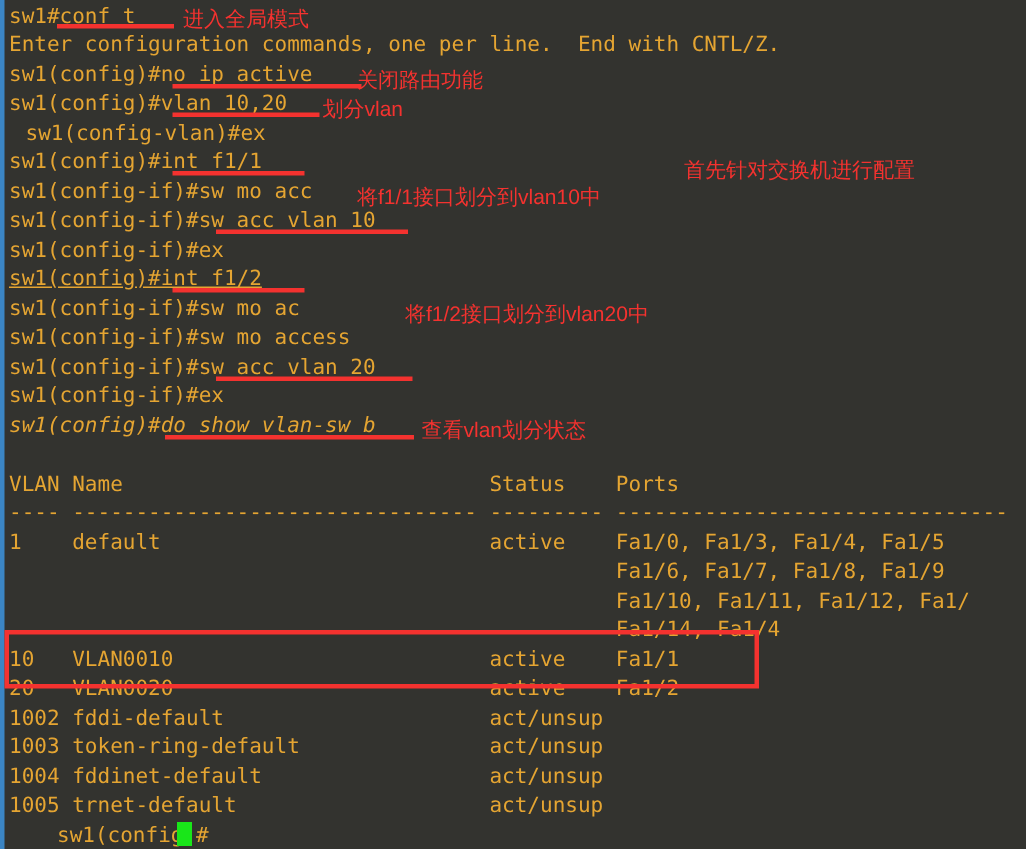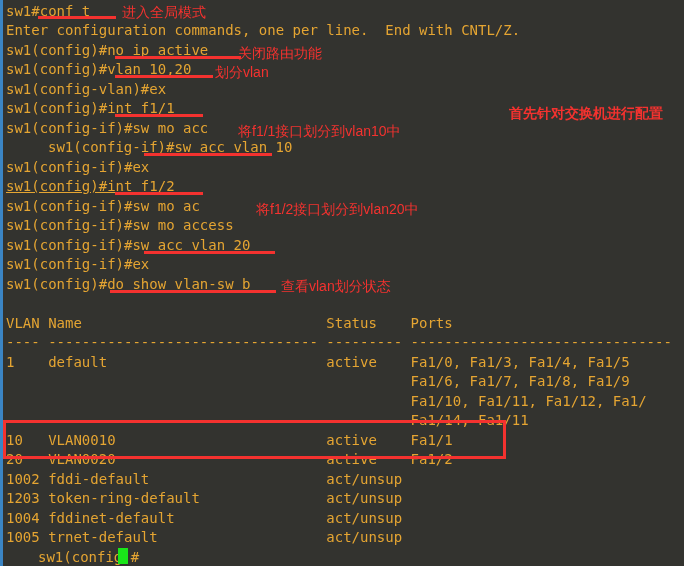--- a/index.html
+++ b/index.html
@@ -61,42 +61,42 @@
 
 <div id="terminal">
 
   <div id="left-stripe"></div>
 
   <div id="lines-layer">
       <div class="line" style="top: 2px;">sw1#conf t</div>
       <div class="line" style="top: 21px;">Enter configuration commands, one per line.  End with CNTL/Z.</div>
       <div class="line" style="top: 41px;">sw1(config)#no ip active</div>
       <div class="line" style="top: 60px;">sw1(config)#vlan 10,20</div>
-      <div class="line" style="top: 80px;">sw1(config-vlan)#ex</div>
+      <div class="line" style="top: 80px; margin-left: 11px;">sw1(config-vlan)#ex</div>
       <div class="line" style="top: 99px; text-align: center;">sw1(config)#int f1/1</div>
       <div class="line" style="top: 119px;">sw1(config-if)#sw mo acc</div>
-      <div class="line" style="top: 138px; margin-left: 42px;">sw1(config-if)#sw acc vlan 10</div>
+      <div class="line" style="top: 138px;">sw1(config-if)#sw acc vlan 10</div>
       <div class="line" style="top: 158px;">sw1(config-if)#ex</div>
       <div class="line" style="top: 177px; text-decoration: underline;">sw1(config)#int f1/2</div>
       <div class="line" style="top: 197px;">sw1(config-if)#sw mo ac</div>
       <div class="line" style="top: 216px;">sw1(config-if)#sw mo access</div>
       <div class="line" style="top: 236px;">sw1(config-if)#sw acc vlan 20</div>
       <div class="line" style="top: 255px;">sw1(config-if)#ex</div>
-      <div class="line" style="top: 275px;">sw1(config)#do show vlan-sw b</div>
+      <div class="line" style="top: 275px; font-style: italic;">sw1(config)#do show vlan-sw b</div>
       <div class="line" style="top: 294px;"></div>
       <div class="line" style="top: 314px;">VLAN Name                             Status    Ports</div>
       <div class="line" style="top: 333px;">---- -------------------------------- --------- -------------------------------</div>
       <div class="line" style="top: 353px;">1    default                          active    Fa1/0, Fa1/3, Fa1/4, Fa1/5</div>
       <div class="line" style="top: 372px;">                                                Fa1/6, Fa1/7, Fa1/8, Fa1/9</div>
       <div class="line" style="top: 392px;">                                                Fa1/10, Fa1/11, Fa1/12, Fa1/</div>
-      <div class="line" style="top: 411px;">                                                Fa1/14, Fa1/11</div>
+      <div class="line" style="top: 411px;">                                                Fa1/14, Fa1/4</div>
       <div class="line" style="top: 431px;">10   VLAN0010                         active    Fa1/1</div>
       <div class="line" style="top: 450px;">20   VLAN0020                         active    Fa1/2</div>
       <div class="line" style="top: 470px;">1002 fddi-default                     act/unsup</div>
-      <div class="line" style="top: 489px;">1203 token-ring-default               act/unsup</div>
+      <div class="line" style="top: 489px;">1003 token-ring-default               act/unsup</div>
       <div class="line" style="top: 509px;">1004 fddinet-default                  act/unsup</div>
       <div class="line" style="top: 528px;">1005 trnet-default                    act/unsup</div>
       <div class="line" style="top: 548px; margin-left: 32px;">sw1(config)#</div>
     </div>
 
   <div id="underlines-layer">
       <div class="underline" style="left: 38px; top: 16px; width: 78px;"></div>
       <div class="underline" style="left: 115px; top: 56px; width: 126px;"></div>
       <div class="underline" style="left: 115px; top: 75px; width: 98px;"></div>
       <div class="underline" style="left: 115px; top: 114px; width: 88px;"></div>
@@ -105,21 +105,21 @@
       <div class="underline" style="left: 144px; top: 251px; width: 131px;"></div>
       <div class="underline" style="left: 110px; top: 290px; width: 166px;"></div>
     </div>
 
   <div id="vlan-box" style="left: 3px; top: 420px; width: 503px; height: 39px;"></div>
 
   <div id="annotations-layer">
       <div class="annot" style="left: 122px; top: 3px;">进入全局模式</div>
       <div class="annot" style="left: 238px; top: 44px;">关闭路由功能</div>
       <div class="annot" style="left: 215px; top: 63px;">划分vlan</div>
-      <div class="annot" style="left: 509px; top: 104px; font-weight: bold;">首先针对交换机进行配置</div>
+      <div class="annot" style="left: 456px; top: 104px;">首先针对交换机进行配置</div>
       <div class="annot" style="left: 238px; top: 122px;">将f1/1接口划分到vlan10中</div>
-      <div class="annot" style="left: 256px; top: 200px;">将f1/2接口划分到vlan20中</div>
+      <div class="annot" style="left: 270px; top: 200px;">将f1/2接口划分到vlan20中</div>
       <div class="annot" style="left: 281px; top: 277px;">查看vlan划分状态</div>
     </div>
 
   <div id="cursor" style="left: 118px; top: 548px; width: 10px; height: 16px; background: rgb(25, 230, 25);"></div>
 
 </div>
 
 </body></html>

